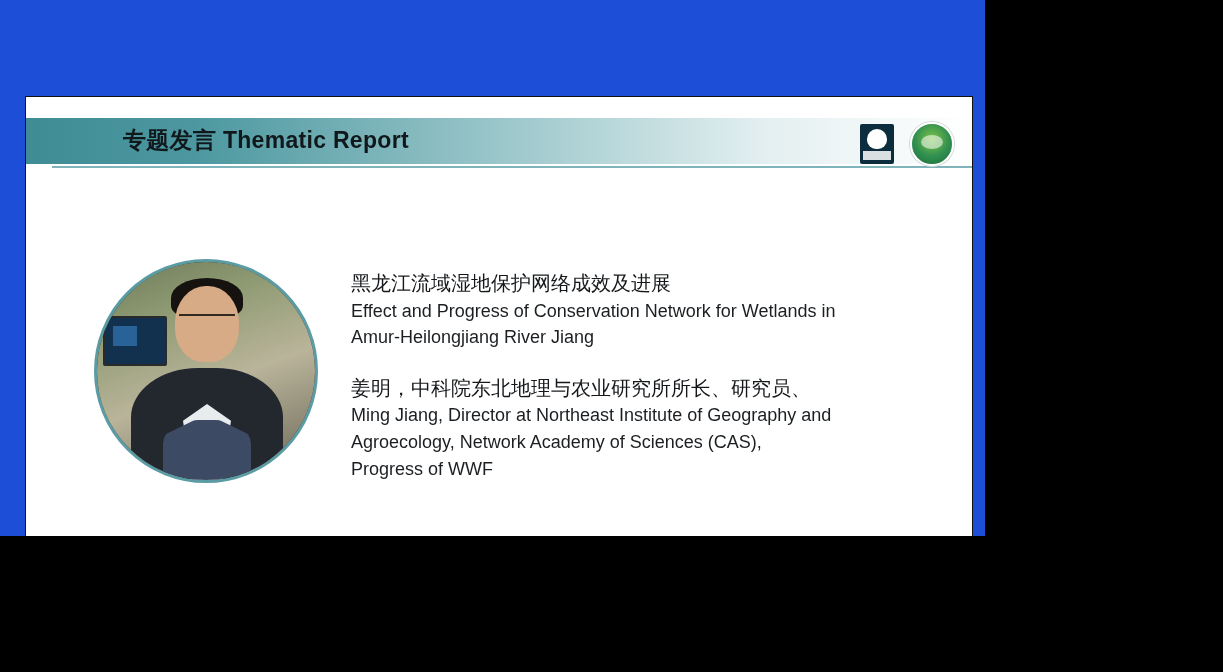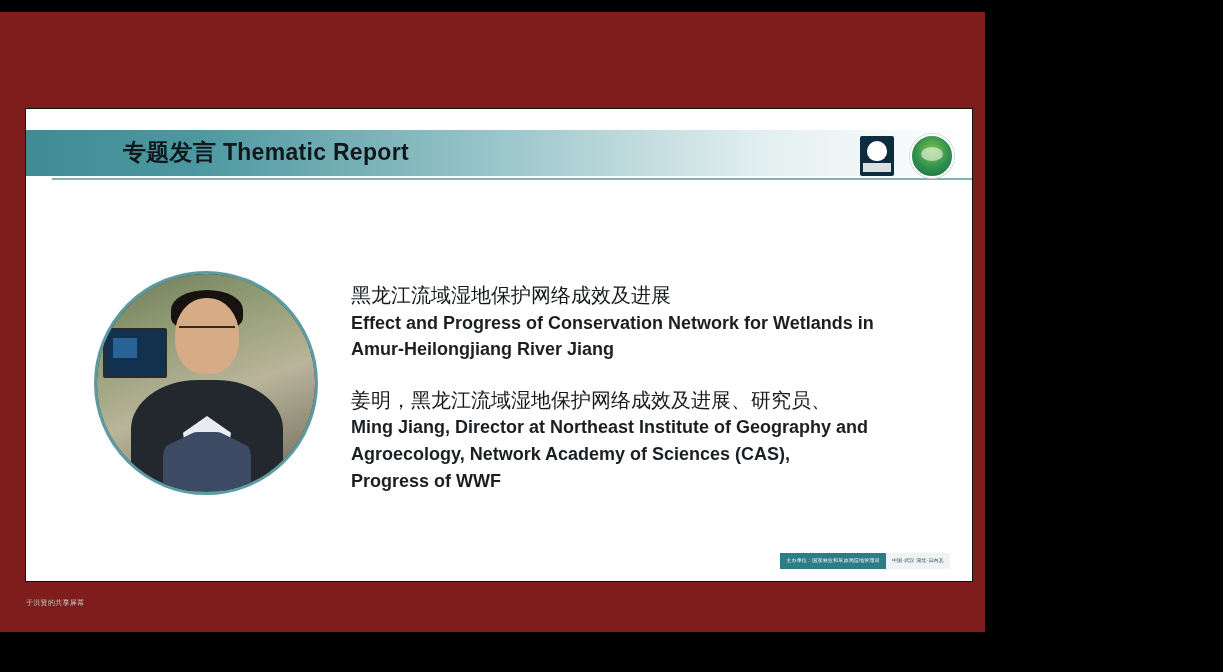--- a/index.html
+++ b/index.html
@@ -17,24 +17,24 @@
     position: relative;
     width: 1223px;
     height: 672px;
     background: #000000;
   }
 
   
   .share-area {
     position: absolute;
     left: 0;
-    top: 12px;
+    top: 0;
     width: 985px;
-    height: 620px;
-    background: #7f1d1d;
+    height: 536px;
+    background: #1d4ed8;
     overflow: hidden;
   }
 
   .slide {
     position: absolute;
     left: 26px;
     top: 97px;
     width: 946px;
     height: 472px;
     background: #ffffff;
@@ -208,35 +208,33 @@
     font-size: 20px;
     line-height: 28px;
     margin: 8px 0 1px 0;
     color: #15181b;
   }
   .t-en-title {
     font-size: 18px;
     line-height: 26px;
     margin: 0;
     color: #1b1f22;
-    font-weight: bold;
   }
   .spacer-1 { height: 24px; }
   .t-cn-bio {
     font-size: 20px;
     line-height: 28px;
     margin: 0;
     color: #15181b;
   }
   .t-en-bio {
     font-size: 18px;
     line-height: 27px;
     margin: 0;
     color: #1b1f22;
-    font-weight: bold;
   }
 
   
   .slide-footer {
     position: absolute;
     right: 22px;
     bottom: 12px;
     display: flex;
     align-items: stretch;
     height: 16px;
@@ -311,21 +309,21 @@
         <div class="hair"></div>
         <div class="head"></div>
         <div class="glasses"></div>
       </div>
 
       <div class="txt-block">
         <p class="t-cn-title">黑龙江流域湿地保护网络成效及进展</p>
         <p class="t-en-title">Effect and Progress of Conservation Network for Wetlands in</p>
         <p class="t-en-title">Amur-Heilongjiang River Jiang</p>
         <div class="spacer-1"></div>
-        <p class="t-cn-bio">姜明，黑龙江流域湿地保护网络成效及进展、研究员、</p>
+        <p class="t-cn-bio">姜明，中科院东北地理与农业研究所所长、研究员、</p>
         <p class="t-en-bio">Ming Jiang, Director at Northeast Institute of Geography and</p>
         <p class="t-en-bio">Agroecology, Network Academy of Sciences (CAS),</p>
         <p class="t-en-bio">Progress of WWF</p>
       </div>
 
       <div class="slide-footer">
         <div class="sf-left">主办单位：国家林业和草原局湿地管理司</div>
         <div class="sf-right">中国·武汉  湖北·日内瓦</div>
       </div>
 

